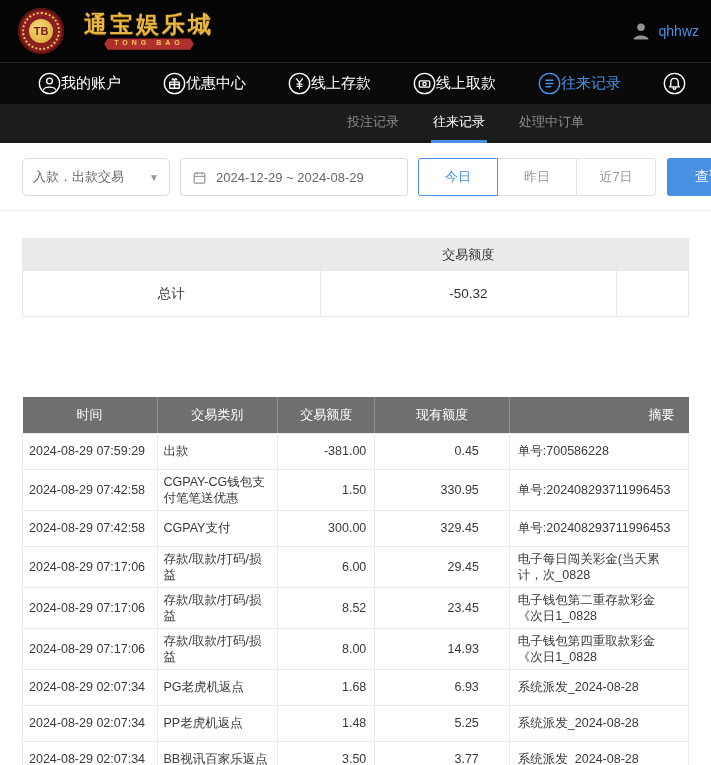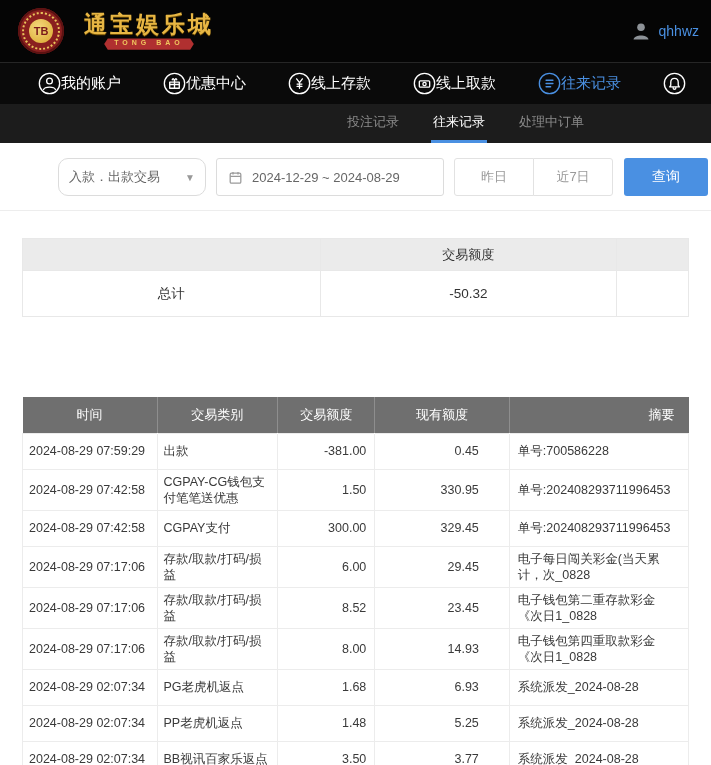--- a/index.html
+++ b/index.html
@@ -40,23 +40,23 @@
   
   .subnav { height:39px; background:#1c1c1c; display:flex; justify-content:center;
     gap:30px; padding-left:220px; overflow:hidden; }
   .tab { color:#8a8a8a; font-size:13px; line-height:36px; cursor:pointer;
     text-decoration:none; border-bottom:3px solid transparent; padding:0 2px; }
   .tab.active { color:#fff; border-bottom-color:#4a90e2; }
 
   
   .filters { display:flex; align-items:center; padding:15px 0 14px 22px;
     border-bottom:1px solid #ededed; width:760px; }
-  .select-box { width:148px; height:38px; border:1px solid #dcdcdc; border-radius:10px;
+  .select-box { width:148px; height:38px; border:1px solid #dcdcdc; border-radius:5px;
     display:flex; align-items:center; justify-content:space-between; padding:0 10px;
-    color:#666; font-size:13px; cursor:pointer; flex:0 0 auto;margin-left:36px; }
+    color:#666; font-size:13px; cursor:pointer; flex:0 0 auto; }
   .caret { color:#999; font-size:10px; }
   .date-box { width:228px; height:38px; border:1px solid #dcdcdc; border-radius:3px;
     display:flex; align-items:center; gap:9px; padding:0 11px; color:#666;
     font-size:13px; margin-left:10px; cursor:text; flex:0 0 auto; }
   .quick-group { display:flex; margin-left:10px; flex:0 0 auto; }
   .quick { height:38px; width:80px; background:#fff; border:1px solid #e2e2e2;
     color:#9a9a9a; font-size:13px; margin-left:-1px; cursor:pointer; }
   .quick:first-child { border-radius:3px 0 0 3px; margin-left:0; }
   .quick:last-child { border-radius:0 3px 3px 0; }
   .quick.active { border-color:#4a90e2; color:#4a90e2; position:relative; z-index:1;
@@ -193,20 +193,21 @@
   <div class="date-box">
     <span style="display:flex;">
       <svg width="15" height="15" viewBox="0 0 24 24" fill="none" stroke="#9a9a9a" stroke-width="2">
         <rect x="3.5" y="5" width="17" height="16" rx="2"></rect>
         <path d="M3.5 10h17M8 3v4M16 3v4"></path>
       </svg>
     </span>
     <span>2024-12-29 ~ 2024-08-29</span>
   </div>
   <div class="quick-group" id="quick-group">
+      <button class="quick active">今日</button>
       <button class="quick">昨日</button>
       <button class="quick">近7日</button>
     </div>
   <button class="search-btn">查询</button>
 </section>
 
 <section class="summary-wrap">
   <table class="summary-table">
     <tbody>
         <tr class="s-head">

